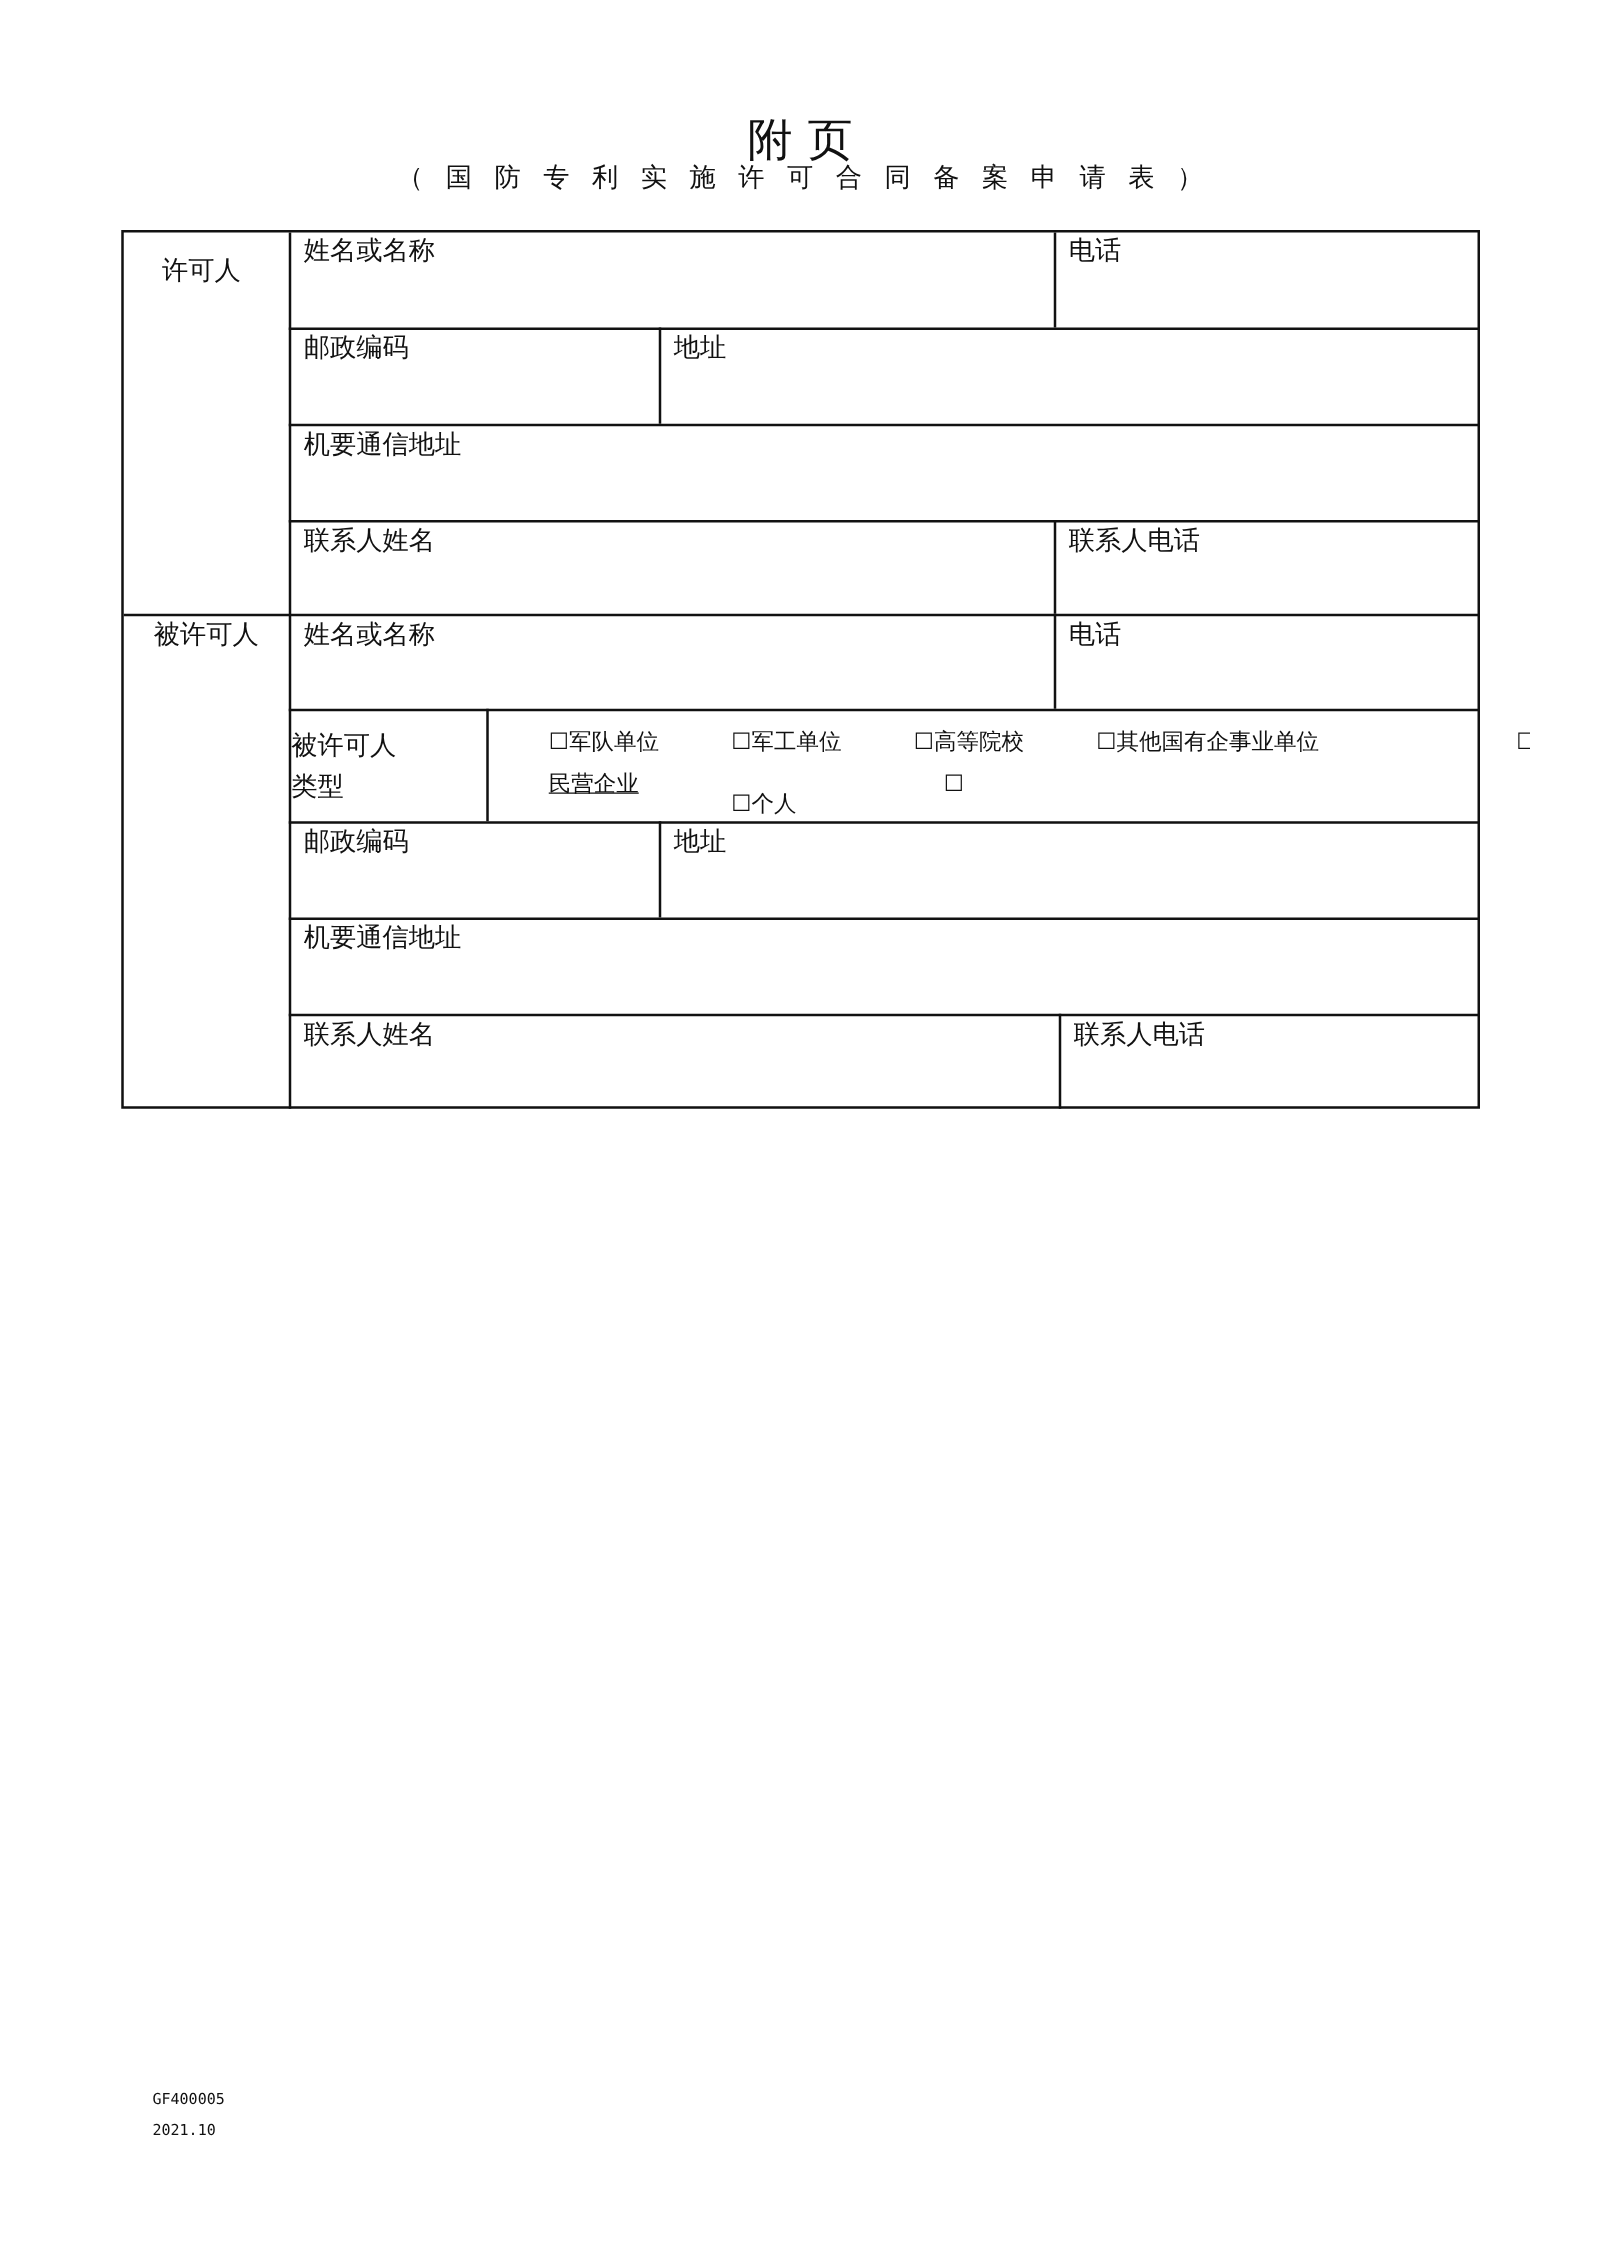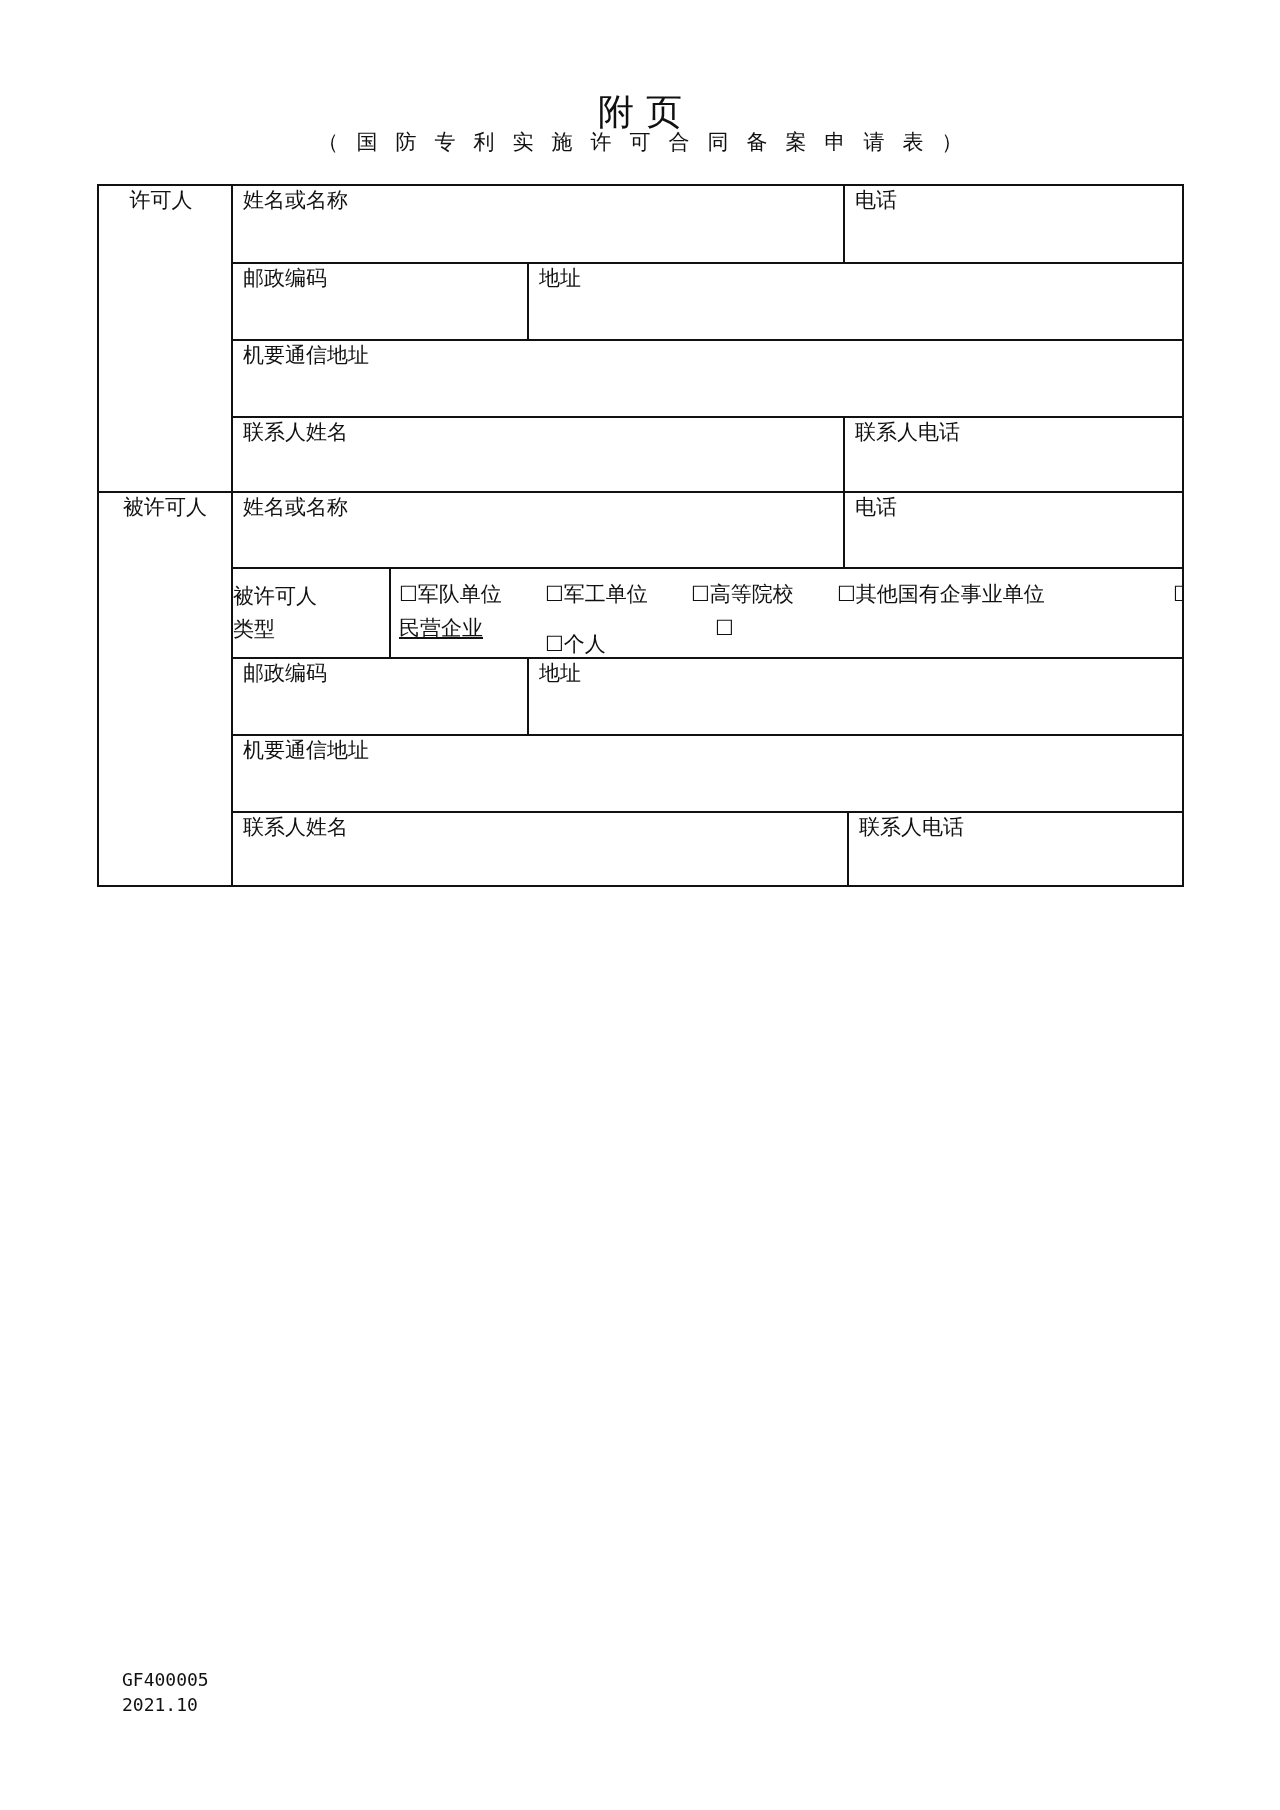--- a/index.html
+++ b/index.html
@@ -10,23 +10,23 @@
   .subtitle { position: absolute; top: 128px; left: 0; width: 1280px; text-align: center;
               font-family: "DejaVu Sans", sans-serif; font-size: 21px; letter-spacing: 18px; padding-left: 18px; box-sizing: border-box; }
   .form { position: absolute; left: 97px; top: 184px; width: 1087px; height: 703px;
           border: 2px solid #111; box-sizing: border-box; }
   .line-h, .line-v { position: absolute; background: #111; }
   .line-h { height: 2px; }
   .line-v { width: 2px; }
   .cell { position: absolute; font-size: 21px; display: flex; align-items: flex-start; box-sizing: border-box; }
   .label { padding-left: 10px; }
   .center { justify-content: center; text-align: center; }
-  .opts { font-size: 21px; line-height: 34px; }
+  .opts { font-size: 18px; line-height: 34px; margin-left: 40px; }
   .opt { position: absolute; white-space: nowrap; }
-  .footer { position: absolute; left: 122px; top: 1667px; font-family: "DejaVu Sans Mono", monospace; font-size: 18px; line-height: 25px; }
+  .footer { position: absolute; left: 122px; top: 1667px; font-family: "DejaVu Sans Mono", monospace; font-size: 12px; line-height: 25px; }
 </style>
 </head>
 <body>
 
 <div class="title">附页</div>
 <div class="subtitle">（国防专利实施许可合同备案申请表）</div>
 
 <div class="form">
 
   <div class="line-v" style="left:132px; top:0; height:701px;"></div>
@@ -43,21 +43,21 @@
   <div class="line-h" style="left:132px; top:381px; width:953px;"></div>
   <div class="line-h" style="left:132px; top:471px; width:953px;"></div>
   <div class="line-h" style="left:132px; top:548px; width:953px;"></div>
   <div class="line-h" style="left:132px; top:625px; width:953px;"></div>
 
   <div class="line-v" style="left:744px; top:305px; height:76px;"></div>
   <div class="line-v" style="left:290px; top:381px; height:90px;"></div>
   <div class="line-v" style="left:428px; top:471px; height:77px;"></div>
   <div class="line-v" style="left:748px; top:625px; height:76px;"></div>
 
-  <div class="cell center" style="left:0; top:0; width:124px; height:305px;">许可人</div>
+  <div class="cell center" style="left:0; top:16px; width:124px; height:305px;">许可人</div>
   <div class="cell label" style="left:134px; top:0; width:610px; height:76px;">
       <span>姓名或名称</span>
     </div>
   <div class="cell label" style="left:746px; top:0; width:339px; height:76px;">
       <span>电话</span>
     </div>
   <div class="cell label" style="left:134px; top:78px; width:294px; height:75px;">
       <span>邮政编码</span>
     </div>
   <div class="cell label" style="left:430px; top:78px; width:655px; height:75px;">

